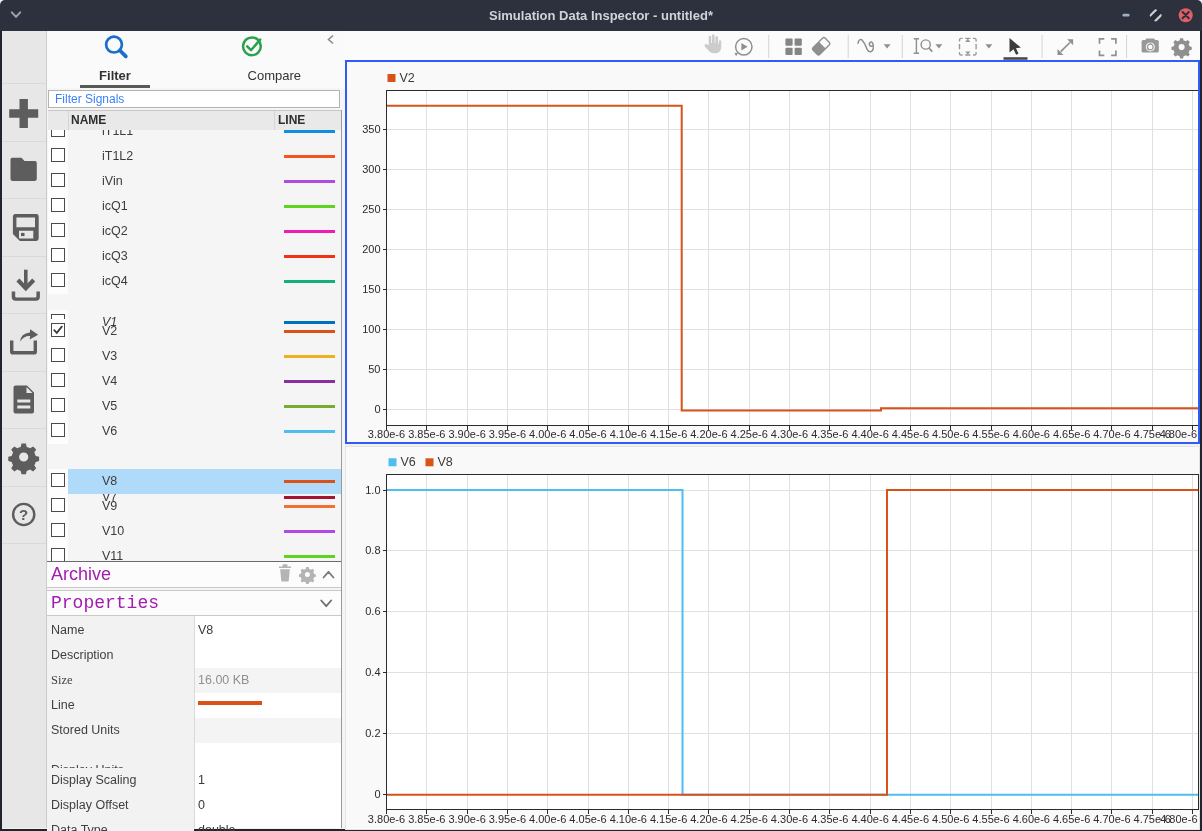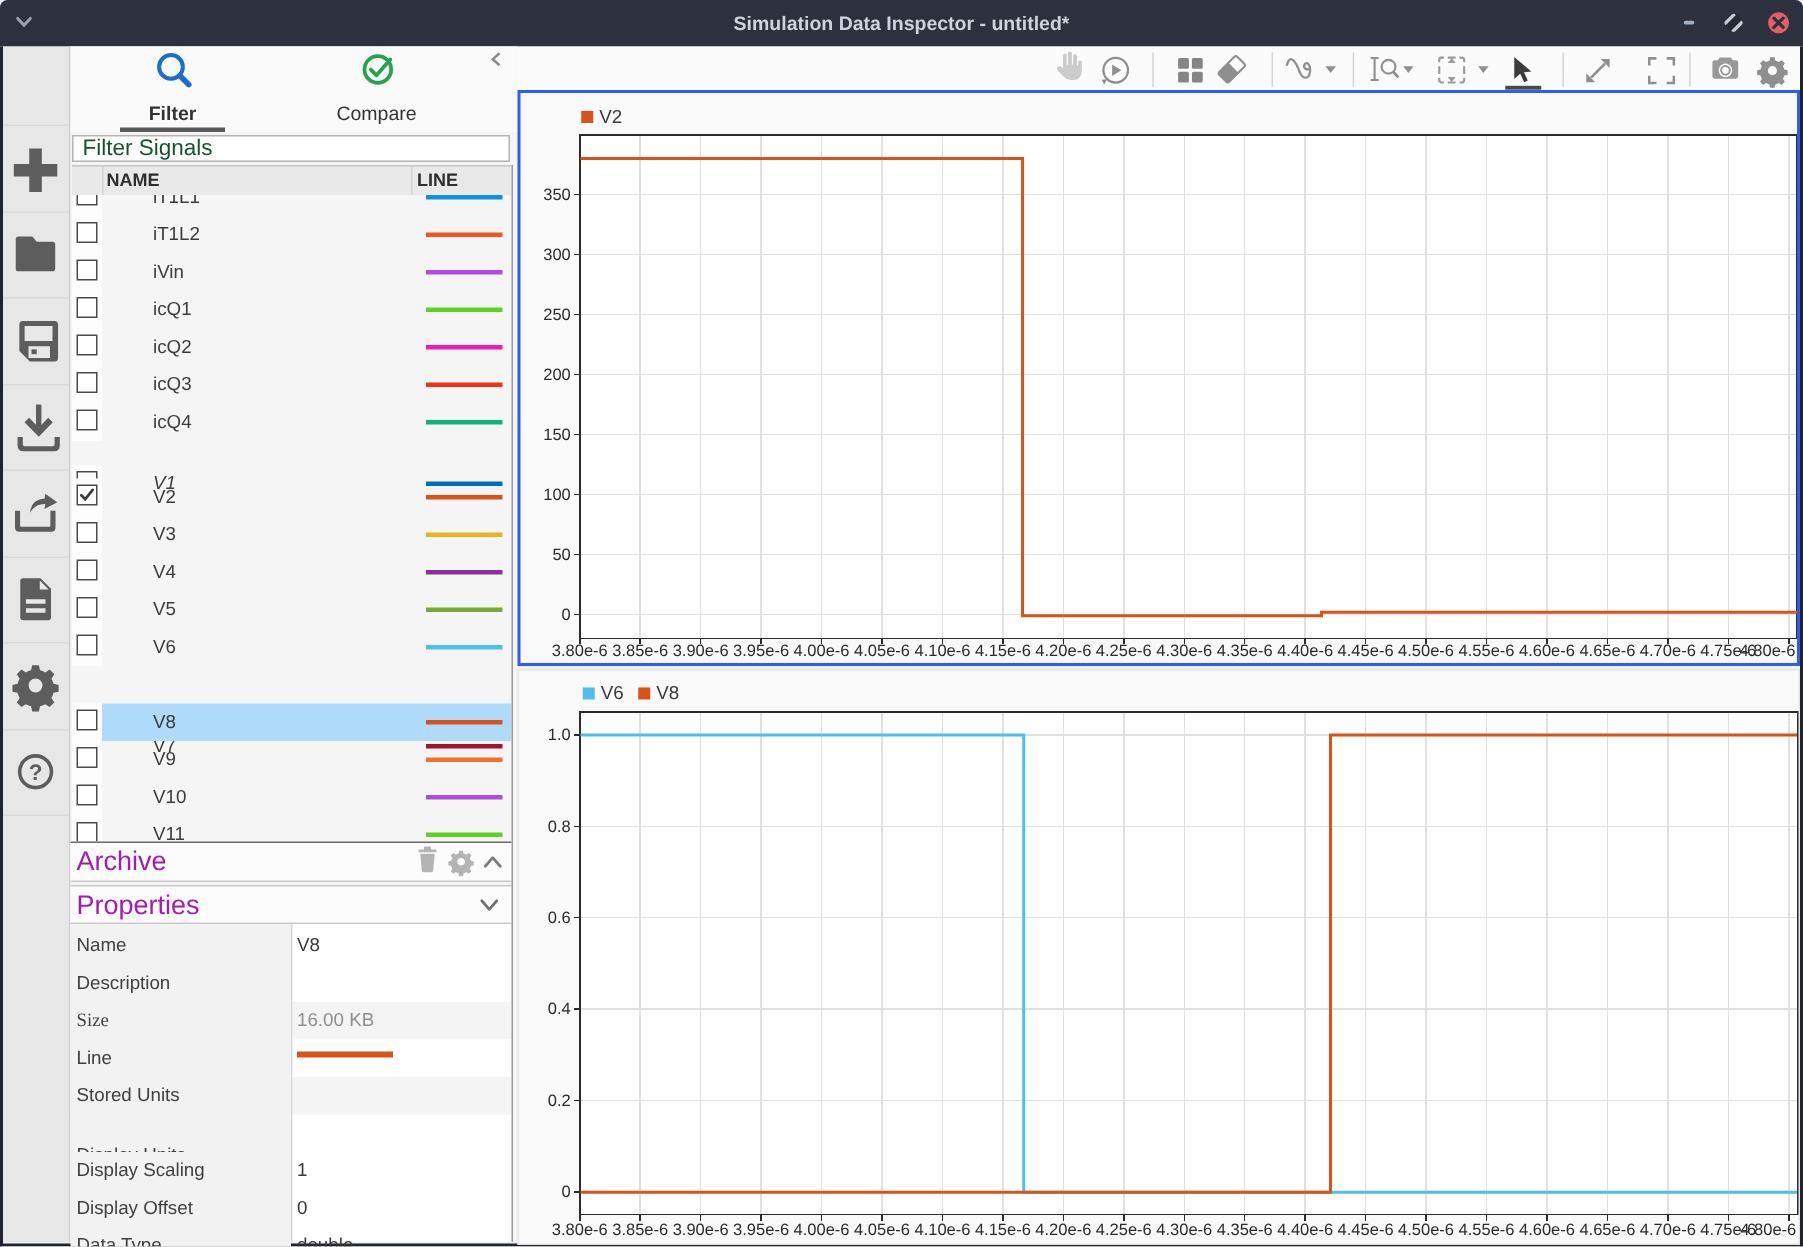--- a/index.html
+++ b/index.html
@@ -10,32 +10,32 @@
   #titletext{left:0;top:0;width:1202px;height:31px;line-height:31px;text-align:center;
       color:#ced3dc;font-size:13px;font-weight:bold;}
   #winleft{left:0;top:31px;width:2px;height:800px;background:#20242c;}
   #winright{left:1200px;top:31px;width:2px;height:800px;background:#20242c;}
   #winbottom{left:0;top:829px;width:1202px;height:2px;background:#20242c;}
   #sidebar{left:2px;top:31px;width:44px;height:797px;background:#e7e7e8;border-right:1px solid #cccccc;}
   .sdiv{left:2px;width:44px;height:1px;background:#d9d9d9;}
   #leftpanel{left:47px;top:31px;width:298px;height:797px;background:#f5f5f6;}
   #tabbar{left:0;top:0;width:298px;height:57px;background:#fafafa;}
   #filterbox{left:1px;top:59px;width:284px;height:16px;background:#ffffff;border:1px solid #b3b3b3;
-     font-size:15px;color:#14532d;line-height:16px;padding-left:6px;}
+     font-size:12px;color:#3b82f6;line-height:16px;padding-left:6px;}
   #thead{left:1px;top:79px;width:293px;height:19px;background:#e9e9e9;border-top:1px solid #c6c6c6;border-bottom:1px solid #b9b9b9;}
   .hdrtxt{position:absolute;font-size:12px;font-weight:bold;color:#2e2e2e;top:2px;}
   #rows{left:1px;top:99px;width:293px;height:431px;overflow:hidden;background:#f5f5f6;}
   .row{position:absolute;left:0;width:293px;height:25px;}
   .rname{position:absolute;left:20px;top:0;width:200px;height:25px;line-height:25px;font-size:12.5px;color:#3c3c3c;padding-left:34px;}
   .cb{position:absolute;left:3px;top:4px;width:12px;height:12px;background:#fff;border:1.5px solid #4a4a4a;}
   .cbcol{position:absolute;left:0;top:0;width:20px;height:25px;background:#fdfdfd;}
   .sw{position:absolute;left:236px;top:11px;width:51px;height:3px;}
   .vline{position:absolute;top:0;width:1px;height:100%;background:#d5d5d5;}
   #archbar{left:0;top:530px;width:294px;height:25px;background:#fcfcfc;border-top:1px solid #6a6a6a;border-bottom:1px solid #c9c9c9;}
-  #propbar{left:0;top:559px;width:294px;height:24px;background:#fcfcfc;border-top:1px solid #c9c9c9;border-bottom:1px solid #c9c9c9;}
+  #propbar{left:0;top:559px;width:294px;height:24px;background:#fcfcfc;border-top:1px solid #c9c9c9;border-bottom:1px solid #c9c9c9;font-family:Liberation Mono, monospace;}
   .secttxt{position:absolute;left:4px;top:0;font-size:18px;color:#a21caf;line-height:25px;}
   #proptable{left:0;top:585px;width:294px;height:212px;background:#ffffff;}
   .plabel{position:absolute;left:0;width:147px;height:25px;background:#f2f2f2;line-height:25px;font-size:12.5px;color:#3f3f3f;box-sizing:border-box;padding-left:4px;}
   .pval{position:absolute;left:147px;width:147px;height:25px;line-height:25px;font-size:12.5px;color:#3a3a3a;padding-left:4px;box-sizing:border-box;}
   #toolbar{left:345px;top:31px;width:855px;height:29px;background:#fbfbfb;}
   #topplot{left:345px;top:60px;width:855px;height:384px;background:#f9f9fa;border:2px solid #2e5cf7;box-sizing:border-box;}
   #botplot{left:345px;top:446px;width:855px;height:384px;background:#f9f9fa;border:1px solid #e4e4e5;box-sizing:border-box;}
 </style>
 </head>
 <body>
@@ -98,21 +98,21 @@
 <div class="abs" id="leftpanel">
   <div class="abs" id="tabbar"></div>
   <svg class="abs" style="left:0;top:0" width="298" height="57" fill="none">
     <circle cx="67" cy="13.6" r="7.9" stroke="#1b6ec9" stroke-width="2.7"></circle>
     <path d="M72.9 19.5 L78.8 25.4" stroke="#1b6ec9" stroke-width="3.8" stroke-linecap="round"></path>
     <circle cx="204.9" cy="15.3" r="8.9" stroke="#2aa14e" stroke-width="2.5"></circle>
     <path d="M200.2 15.4 L204 19.2 L213.2 8.6" stroke="#2aa14e" stroke-width="2.5" stroke-linecap="round" stroke-linejoin="round"></path>
     <path d="M286 4.5 L281.5 8.5 L286 12.5" stroke="#8a8a8a" stroke-width="1.6"></path>
   </svg>
   <div class="abs" style="left:18px;top:37px;width:100px;text-align:center;font-size:13px;font-weight:bold;color:#333;">Filter</div>
-  <div class="abs" style="left:154px;top:37px;width:100px;text-align:center;font-size:13px;color:#333;">Compare</div>
+  <div class="abs" style="left:154px;top:37px;width:100px;text-align:right;font-size:13px;color:#333;">Compare</div>
   <div class="abs" style="left:33px;top:53.5px;width:70px;height:3px;background:#595959;"></div>
   <div class="abs" id="filterbox">Filter Signals</div>
   <div class="abs" id="thead">
     <div class="hdrtxt" style="left:23px;">NAME</div>
     <div class="hdrtxt" style="left:230px;">LINE</div>
     <div class="vline" style="left:20px;"></div>
     <div class="vline" style="left:226px;"></div>
   </div>
   <div class="abs" id="rows">
   <div class="row" style="top:-11px;">

